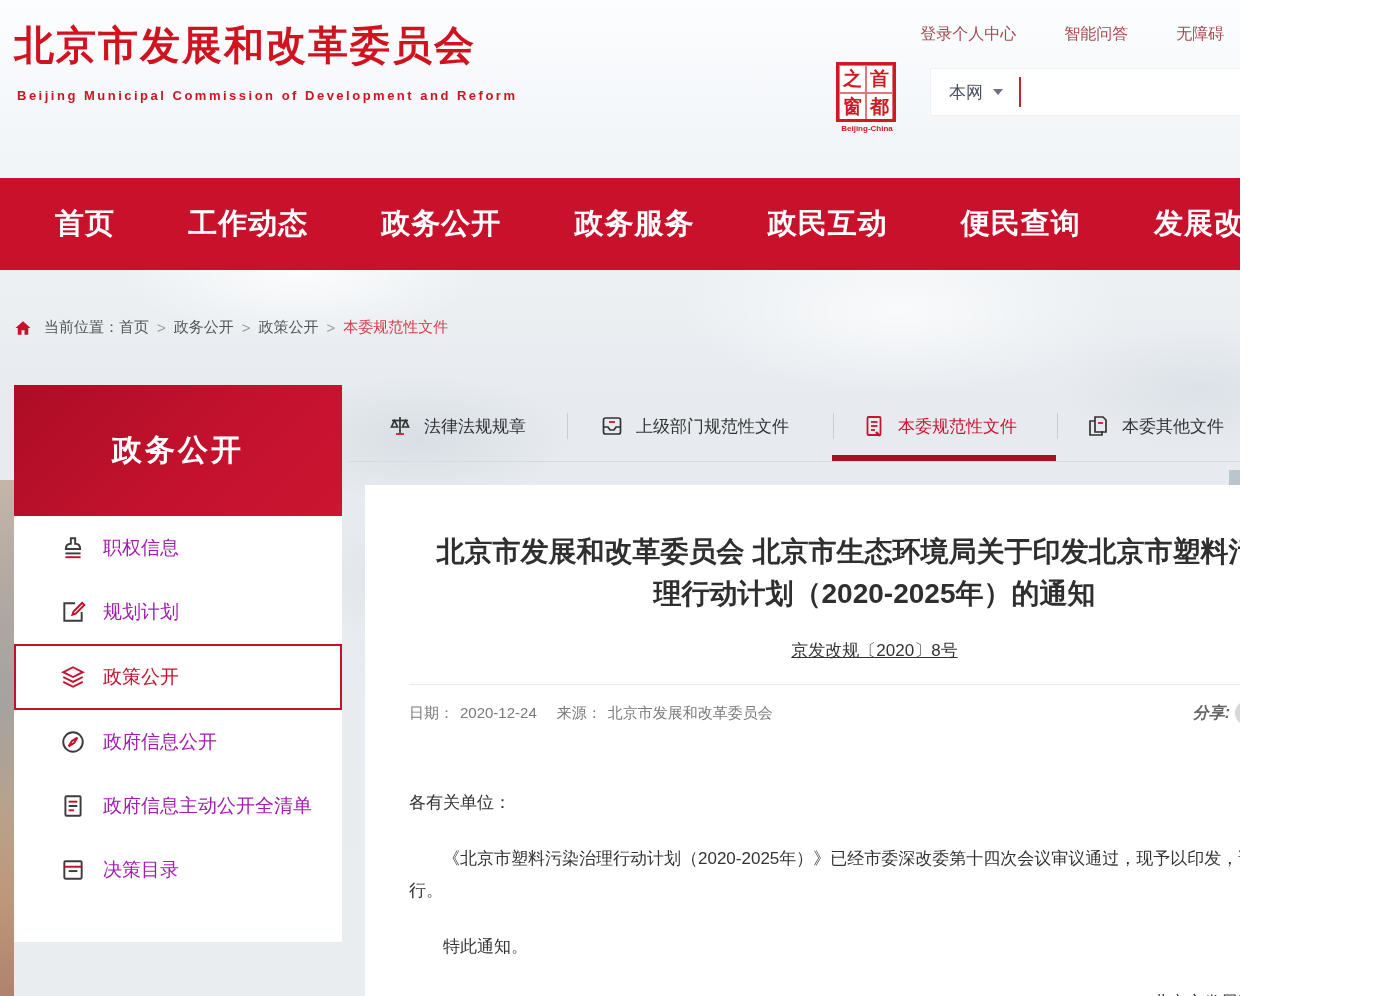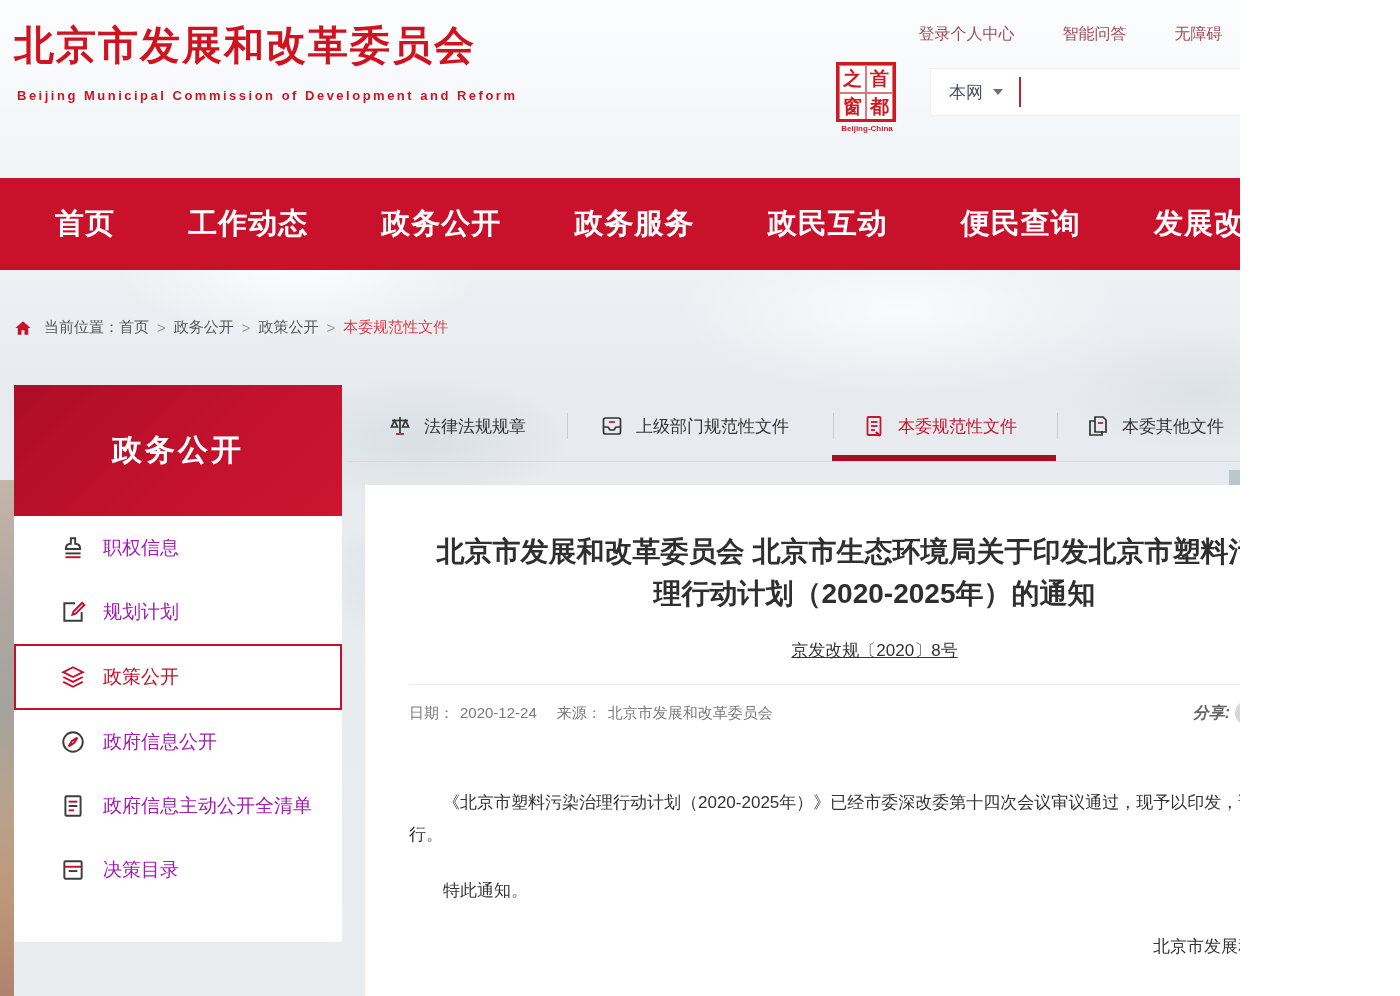--- a/index.html
+++ b/index.html
@@ -21,21 +21,21 @@
     background:linear-gradient(180deg,#b9a391 0,#9e9187 120px,#8d8b84 220px,#a8896b 330px,#b07a52 420px,#9c5f44 516px); }
   .strip-right { position:absolute; right:0; top:470px; width:11px; height:526px; pointer-events:none; opacity:.7;
     background:linear-gradient(180deg,#a7b6bf 0,#9aa7ad 140px,#a98d74 260px,#a06a50 380px,#8e5243 526px); }
 
   
   .site-header { position:absolute; left:0; top:0; width:1400px; height:150px; }
   .logo-title { position:absolute; left:14px; top:18px; font-size:40px; font-weight:bold;
     color:#cf1420; letter-spacing:2px; }
   .logo-sub { position:absolute; left:17px; top:88px; font-size:13px; font-weight:bold;
     color:#cf1420; letter-spacing:2.5px; }
-  .top-links { position:absolute; right:14px; top:24px; display:flex; gap:48px; }
+  .top-links { position:absolute; right:14px; top:24px; display:flex; gap:48px;font-family:Liberation Serif, serif; }
   .top-links a { font-size:16px; color:#a34a50; text-decoration:none; white-space:nowrap; }
   .seal { position:absolute; left:836px; top:62px; width:62px; text-align:center; }
   .seal-box { width:60px; height:60px; border:3px solid #cf1a22; display:grid;
     grid-template-columns:1fr 1fr; grid-template-rows:1fr 1fr; background:#fff; }
   .seal-box span { display:flex; align-items:center; justify-content:center;
     font-size:19px; font-weight:bold; color:#cf1a22; border:0.5px solid rgba(207,26,34,.6); }
   .seal-caption { font-size:8px; font-weight:bold; color:#cf1a22; margin-top:2px; letter-spacing:0; }
   .search-bar { position:absolute; left:930px; top:68px; width:455px; height:48px; background:#fff;
     border:1px solid #f0f1f3; display:flex; align-items:center; padding:0 18px; }
   .search-scope { display:flex; align-items:center; gap:10px; cursor:pointer; }
@@ -305,18 +305,19 @@
         </span>
         <span class="share-circle">
           <svg width="14" height="14" viewBox="0 0 24 24" fill="#fff">
               <path d="M12 3l2.6 5.8L21 9.6l-4.7 4.3 1.3 6.3L12 17l-5.6 3.2 1.3-6.3L3 9.6l6.4-.8z"></path>
             </svg>
         </span>
       </div>
     </div>
 
     <div class="article-body">
+      <p>各有关单位：</p>
       <p class="indent">《北京市塑料污染治理行动计划（2020-2025年）》已经市委深改委第十四次会议审议通过，现予以印发，请遵照执行。</p>
       <p class="indent">特此通知。</p>
       <p class="signature">北京市发展和改革委员会</p>
     </div>
   </section>
 </div>
 
 </body></html>

